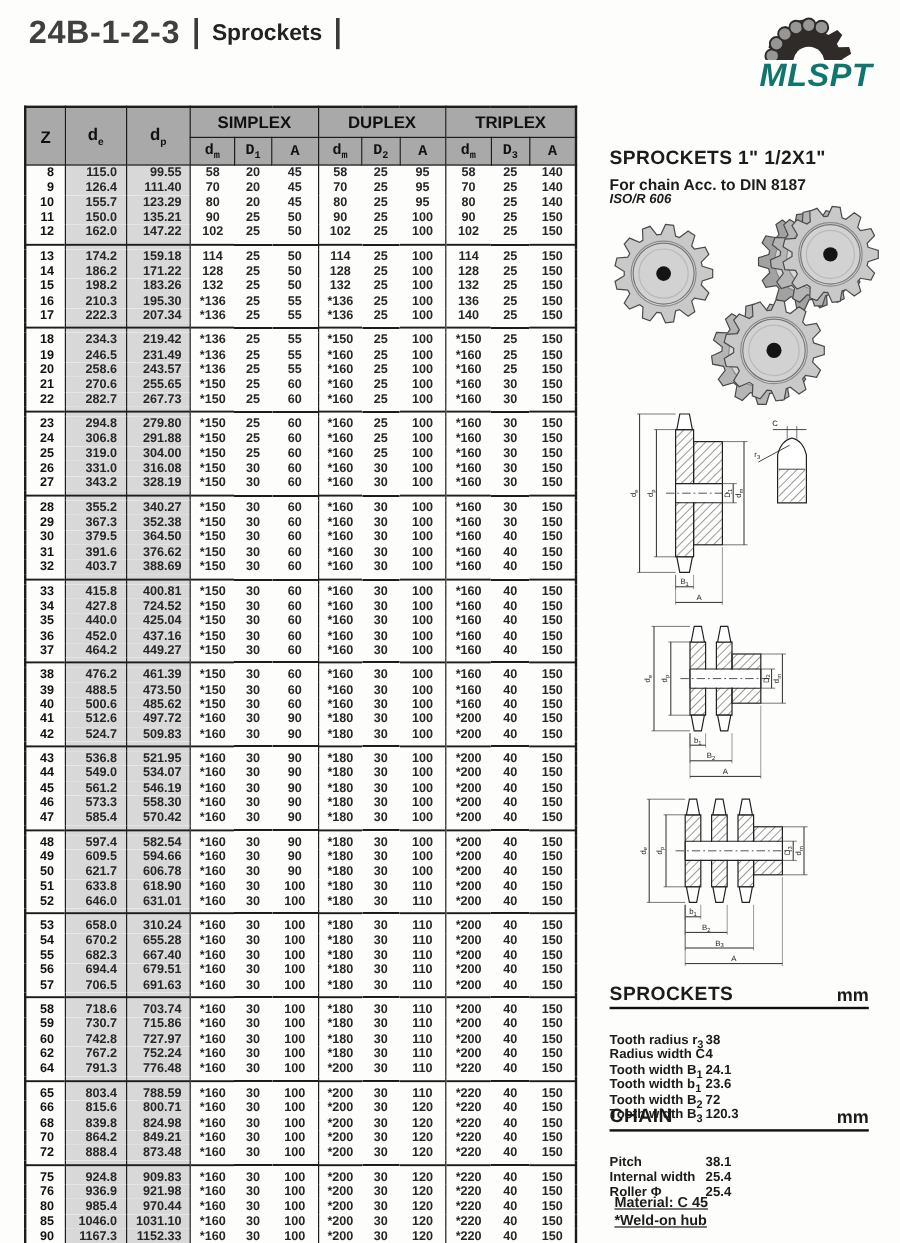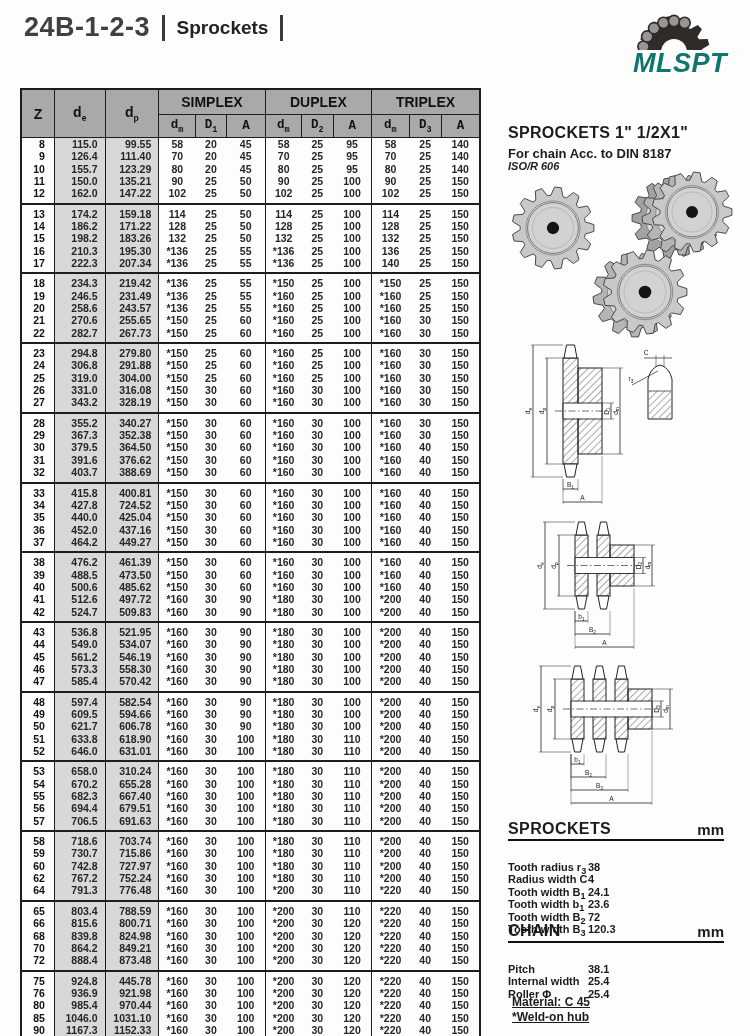--- a/index.html
+++ b/index.html
@@ -1117,21 +1117,21 @@
           <td class="c6"></td>
           <td class="c7"></td>
           <td class="c8"></td>
           <td class="c9"></td>
           <td class="c10"></td>
           <td class="c11"></td>
         </tr>
         <tr>
           <td class="c0">75</td>
           <td class="c1">924.8</td>
-          <td class="c2">445.78</td>
+          <td class="c2">909.83</td>
           <td class="c3">*160</td>
           <td class="c4">30</td>
           <td class="c5">100</td>
           <td class="c6">*200</td>
           <td class="c7">30</td>
           <td class="c8">120</td>
           <td class="c9">*220</td>
           <td class="c10">40</td>
           <td class="c11">150</td>
         </tr>

